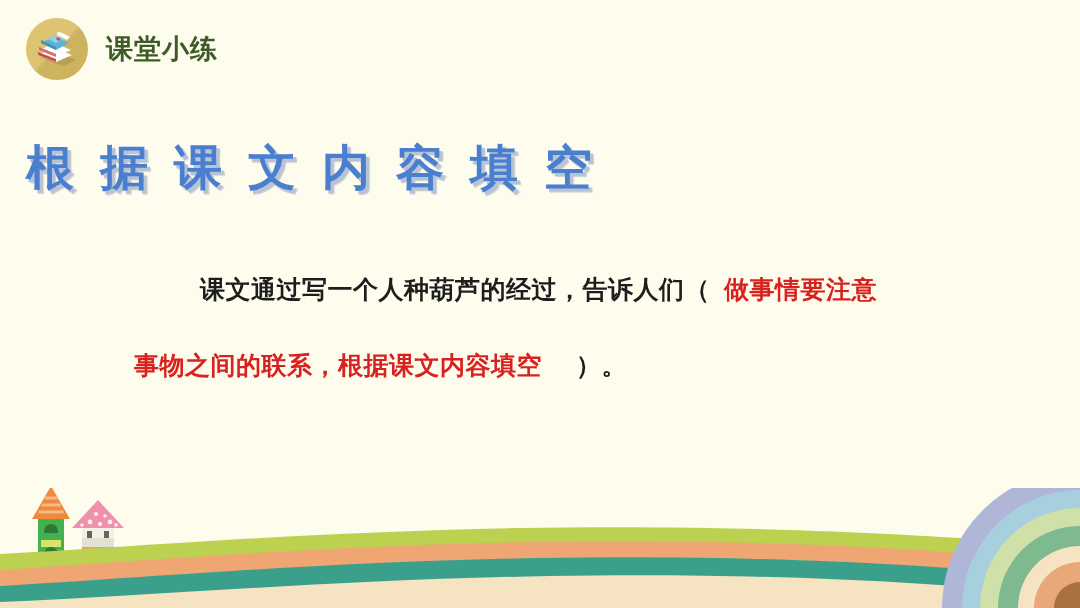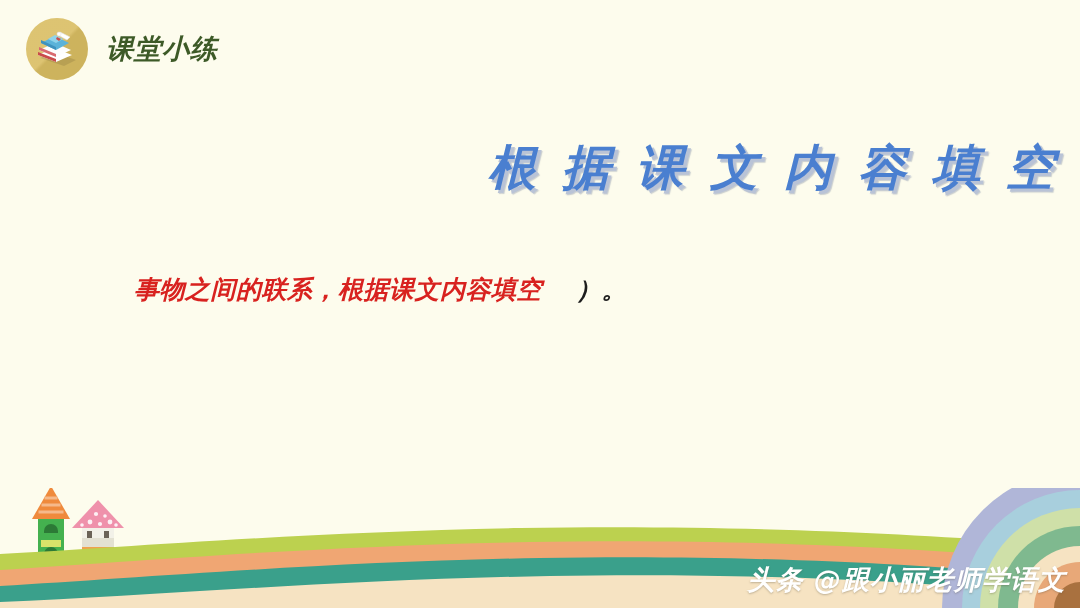--- a/index.html
+++ b/index.html
@@ -8,21 +8,20 @@
     overflow:hidden;
     font-family:"DejaVu Sans", sans-serif;
   }
   body { background:#fdfced; position:relative; }
 
   
   #slide {
     position:absolute; inset:0;
     background:#fdfced;
     overflow:hidden;
-    font-style:italic;
   }
 
   
   #header {
     position:absolute; left:26px; top:18px;
     display:flex; align-items:center; gap:18px;
   }
   #badge {
     width:62px; height:62px; border-radius:50%;
     background:#d9bd62;
@@ -37,21 +36,21 @@
   #header-title {
     font-family:"DejaVu Sans", sans-serif;
     font-size:27px; font-weight:bold;
     color:#3d5a27; letter-spacing:1px;
     white-space:nowrap;
   }
 
   
   #main-title {
     position:absolute; top:136px; left:0; width:100%;
-    text-align:right;
+    text-align:left;
     font-family:"DejaVu Sans", sans-serif;
     font-size:48px; font-weight:bold;
     color:#4a7fd0;
     letter-spacing:26px;
     text-indent:26px;
     white-space:nowrap;
     text-shadow:3px 3px 0 #b9c3d6, 4px 4px 1px rgba(140,150,170,.45);
   }
 
   
@@ -118,20 +117,21 @@
         <circle cx="25" cy="6" r="2.1" fill="#ffffff" stroke="#dddddd" stroke-width="0.5"></circle>
         <path d="M23 9 L27 11 L25 13 L22 11 Z" fill="#c94b4b"></path>
       </svg>
     </div>
     <div id="header-title">课堂小练</div>
   </div>
 
   <div id="main-title">根据课文内容填空</div>
 
   <div id="body-text">
+    <span id="body-line-1"><span>课文通过写一个人种葫芦的经过，告诉人们（</span><span class="gap"></span><span class="red">做事情要注意</span></span>
     <span id="body-line-2"><span class="red">事物之间的联系，根据课文内容填空</span><span class="gap-wide"></span><span>）。</span></span>
   </div>
 
   <div id="scenery">
 
     <div class="house" id="tower">
       <svg width="42" height="78" viewBox="0 0 42 78" xmlns="http://www.w3.org/2000/svg">
 
         <polygon points="21,0 40,33 2,33" fill="#ef8a3c"></polygon>
         <path d="M8.5 26 H33.5" stroke="#f5b98a" stroke-width="3"></path>
@@ -189,15 +189,14 @@
         <circle r="100" fill="#cfe0a8"></circle>
         <circle r="82" fill="#7fb98f"></circle>
         <circle r="62" fill="#f6e3c2"></circle>
         <circle r="46" fill="#e8a878"></circle>
         <circle r="26" fill="#a9713f"></circle>
       </g>
     </svg>
 
   </div>
 
-  <div id="watermark">头条 @跟小丽老师学语文</div>
 
 </div>
 
 </body></html>

